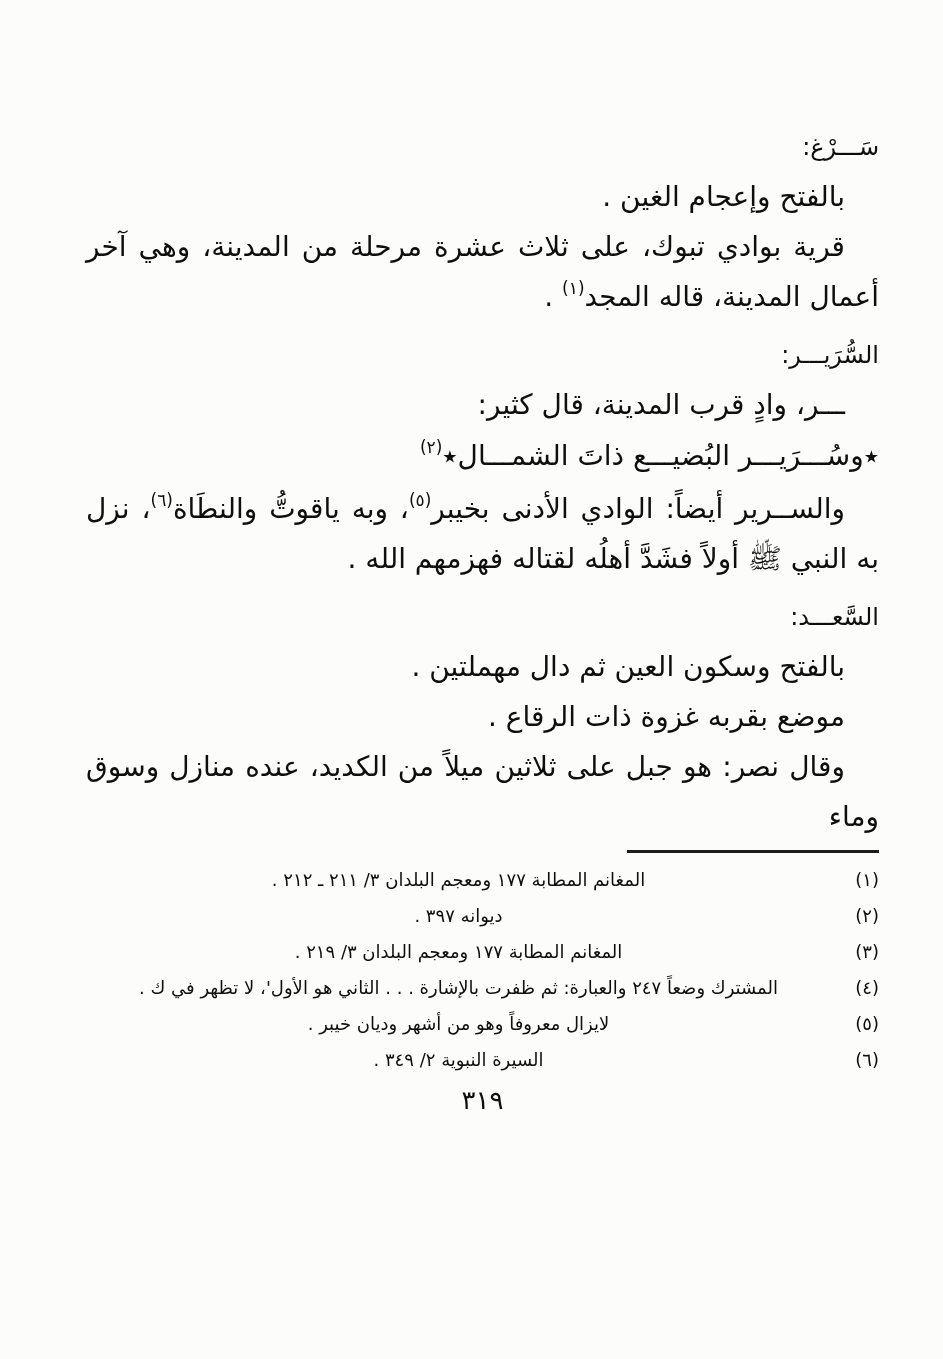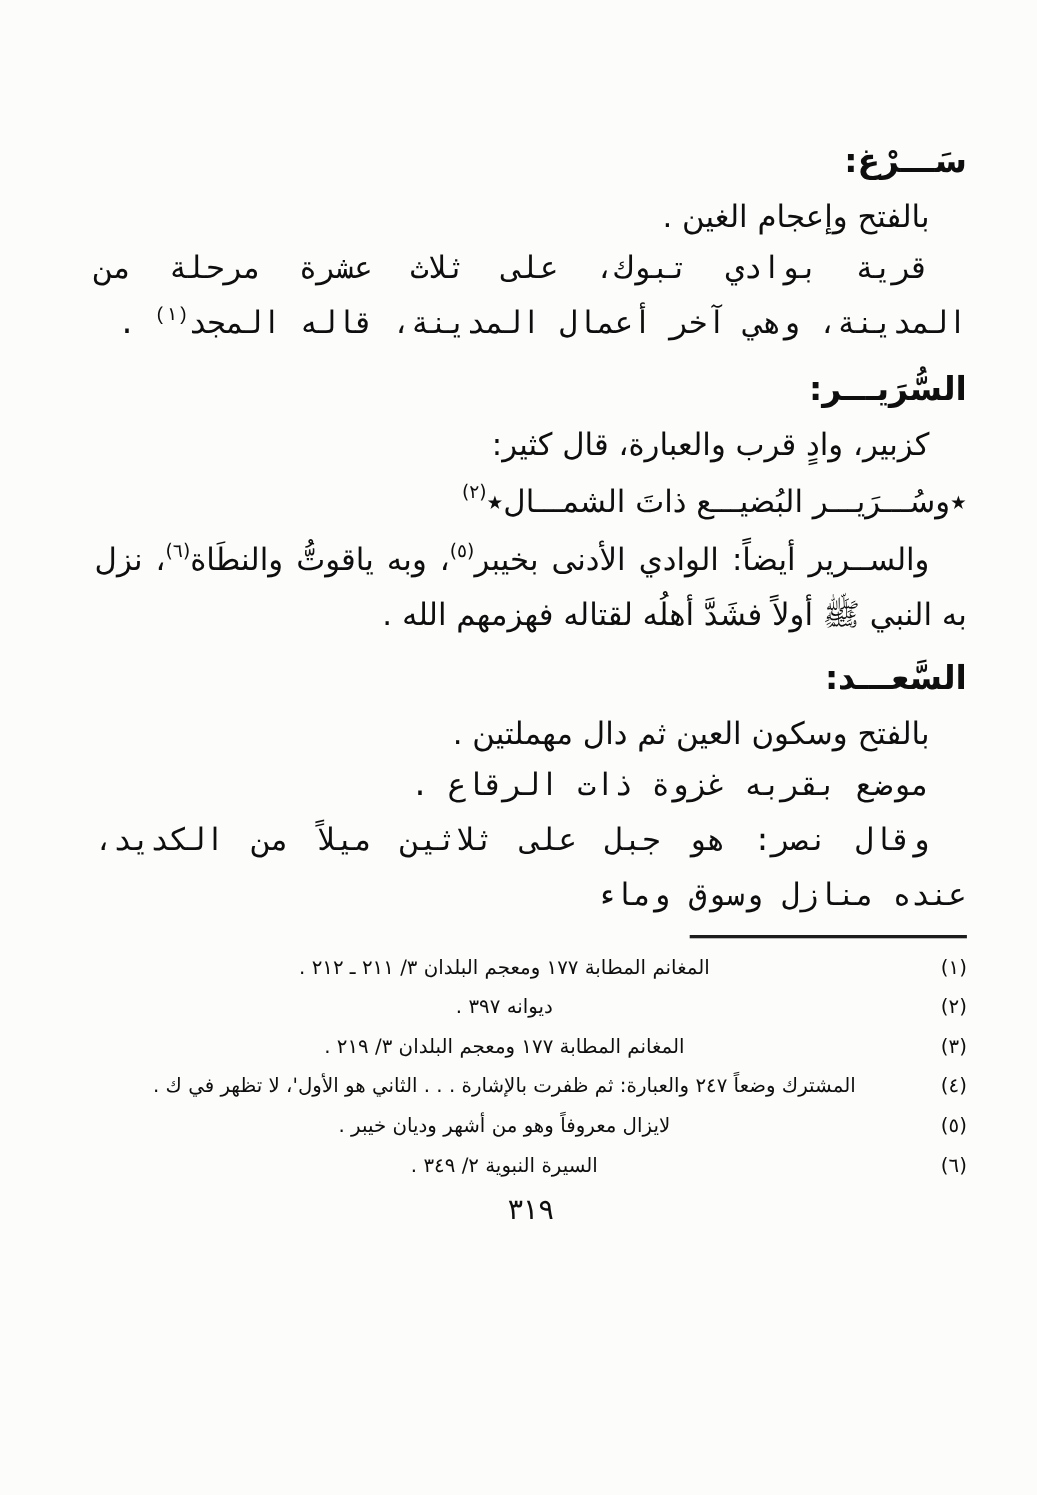--- a/index.html
+++ b/index.html
@@ -9,35 +9,35 @@
     margin:0 auto;
     background:#fcfcfb;
     box-sizing:border-box;
     padding:126px 64px 0 86px;
     direction:rtl;
     overflow:hidden;
     font-family:"DejaVu Sans",sans-serif;
     color:#0e0e0e;
   }
   .entry-heading{
-    font-size:30px;
-    font-weight:bold;
+    font-size:24px;
+    font-weight:normal;
     line-height:42px;
     margin:12px 0 0 0;
     text-align:right;
   }
   .entry-heading.first{margin-top:0;}
   .body{
     font-size:28px;
     line-height:50px;
     margin:4px 0 0 0;
     text-align:justify;
     text-indent:34px;
   }
-  .body.tight{margin-top:0;font-family:Liberation Mono, monospace;}
+  .body.tight{margin-top:0;}
   .verse{
     font-size:28px;
     line-height:48px;
     margin:2px 0 0 0;
     text-indent:0;
   }
   .fn-ref{
     font-size:17px;
     line-height:0;
     vertical-align:super;
@@ -80,21 +80,21 @@
 <div class="page">
 
   <section>
     <h2 class="entry-heading first">سَـــرْغ:</h2>
     <p class="body">بالفتح وإعجام الغين .</p>
     <p class="body tight"><span>قرية بوادي تبوك، على ثلاث عشرة مرحلة من المدينة، وهي آخر أعمال المدينة، قاله المجد</span><sup class="fn-ref">(١)</sup><span> .</span></p>
   </section>
 
   <section>
     <h2 class="entry-heading">السُّرَيـــر:</h2>
-    <p class="body">كزبير، وادٍ قرب والعبارة، قال كثير:</p>
+    <p class="body">ـــر، وادٍ قرب المدينة، قال كثير:</p>
     <p class="verse"><span>٭وسُـــرَيـــر البُضيـــع ذاتَ الشمـــال٭</span><sup class="fn-ref">(٢)</sup></p>
     <p class="body"><span>والســرير أيضاً: الوادي الأدنى بخيبر</span><sup class="fn-ref">(٥)</sup><span>، وبه ياقوتُّ والنطَاة</span><sup class="fn-ref">(٦)</sup><span>، نزل به النبي ﷺ أولاً فشَدَّ أهلُه لقتاله فهزمهم الله .</span></p>
   </section>
 
   <section>
     <h2 class="entry-heading">السَّعـــد:</h2>
     <p class="body">بالفتح وسكون العين ثم دال مهملتين .</p>
     <p class="body tight">موضع بقربه غزوة ذات الرقاع .</p>
     <p class="body tight">وقال نصر: هو جبل على ثلاثين ميلاً من الكديد، عنده منازل وسوق وماء</p>
   </section>

